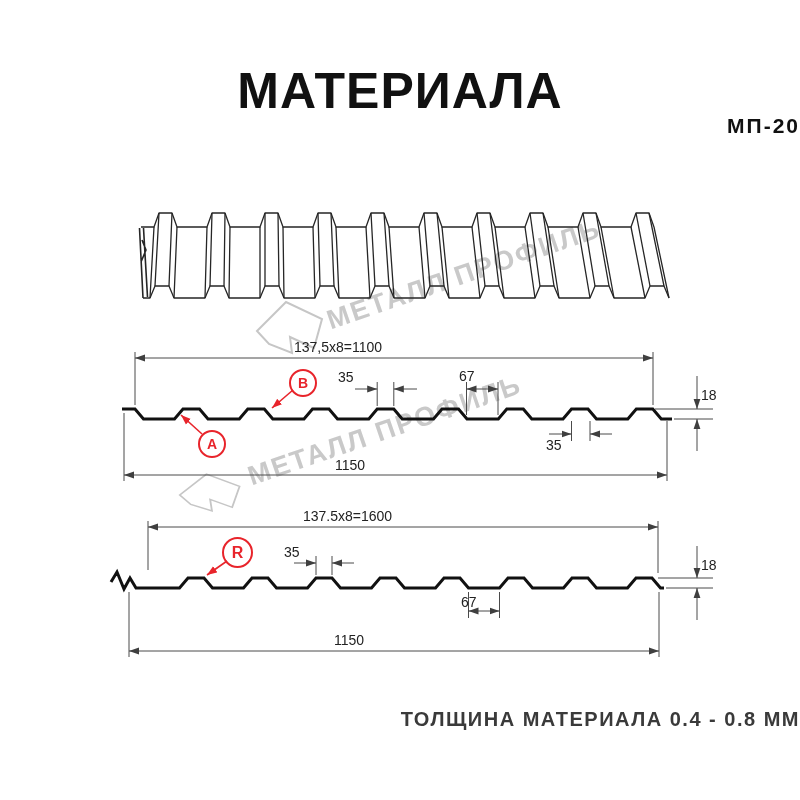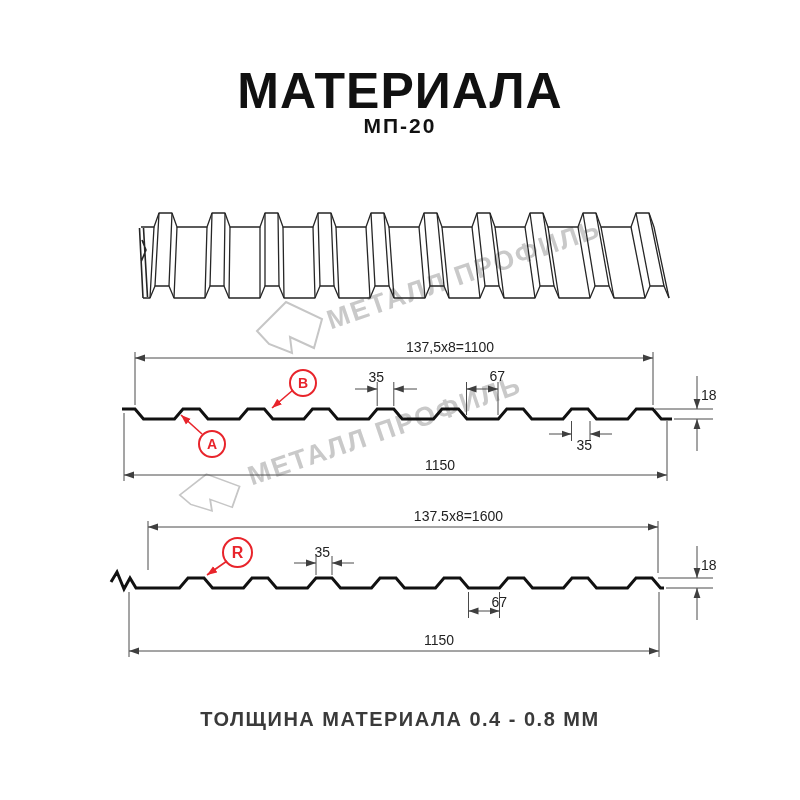--- a/index.html
+++ b/index.html
@@ -1,25 +1,25 @@
 <!DOCTYPE html>
 <html><head>
 <meta charset="utf-8">
 <style>
   html,body{margin:0;padding:0;background:#ffffff;}
   #stage{position:relative;width:800px;height:800px;background:#ffffff;overflow:hidden;
          font-family:"Liberation Sans",sans-serif;}
   .abs{position:absolute;}
   .title{left:0;right:0;top:62px;text-align:center;font-size:50px;font-weight:800;
          letter-spacing:1px;color:#111;}
-  .subtitle{left:0;right:0;top:114px;text-align:center;font-size:21px;font-weight:700;
+  .subtitle{left:0;right:0;top:114px;text-align:right;font-size:21px;font-weight:700;
             letter-spacing:2px;color:#111;}
-  .footer{left:0;right:0;top:708px;text-align:center;font-size:20px;font-weight:600;
+  .footer{left:0;right:0;top:708px;text-align:right;font-size:20px;font-weight:600;
           letter-spacing:1.5px;color:#3a3a3a;}
-  .dim{font-size:14px;color:#222;text-align:right;line-height:1;z-index:3;}
+  .dim{font-size:14px;color:#222;text-align:left;line-height:1;z-index:3;}
   .wm{font-size:27px;font-weight:700;letter-spacing:2px;color:#c9c9c9;z-index:0;
       transform-origin:left center;white-space:nowrap;}
   .lblcircle{width:24px;height:24px;border:2.2px solid #e8242b;border-radius:50%;
              color:#e8242b;font-size:14px;font-weight:700;display:flex;align-items:center;
              justify-content:center;z-index:3;background:transparent;}
   .lblcircle.big{width:27px;height:27px;font-size:16px;}
   svg{position:absolute;left:0;top:0;z-index:1;}
 </style>
 </head>
 <body>

